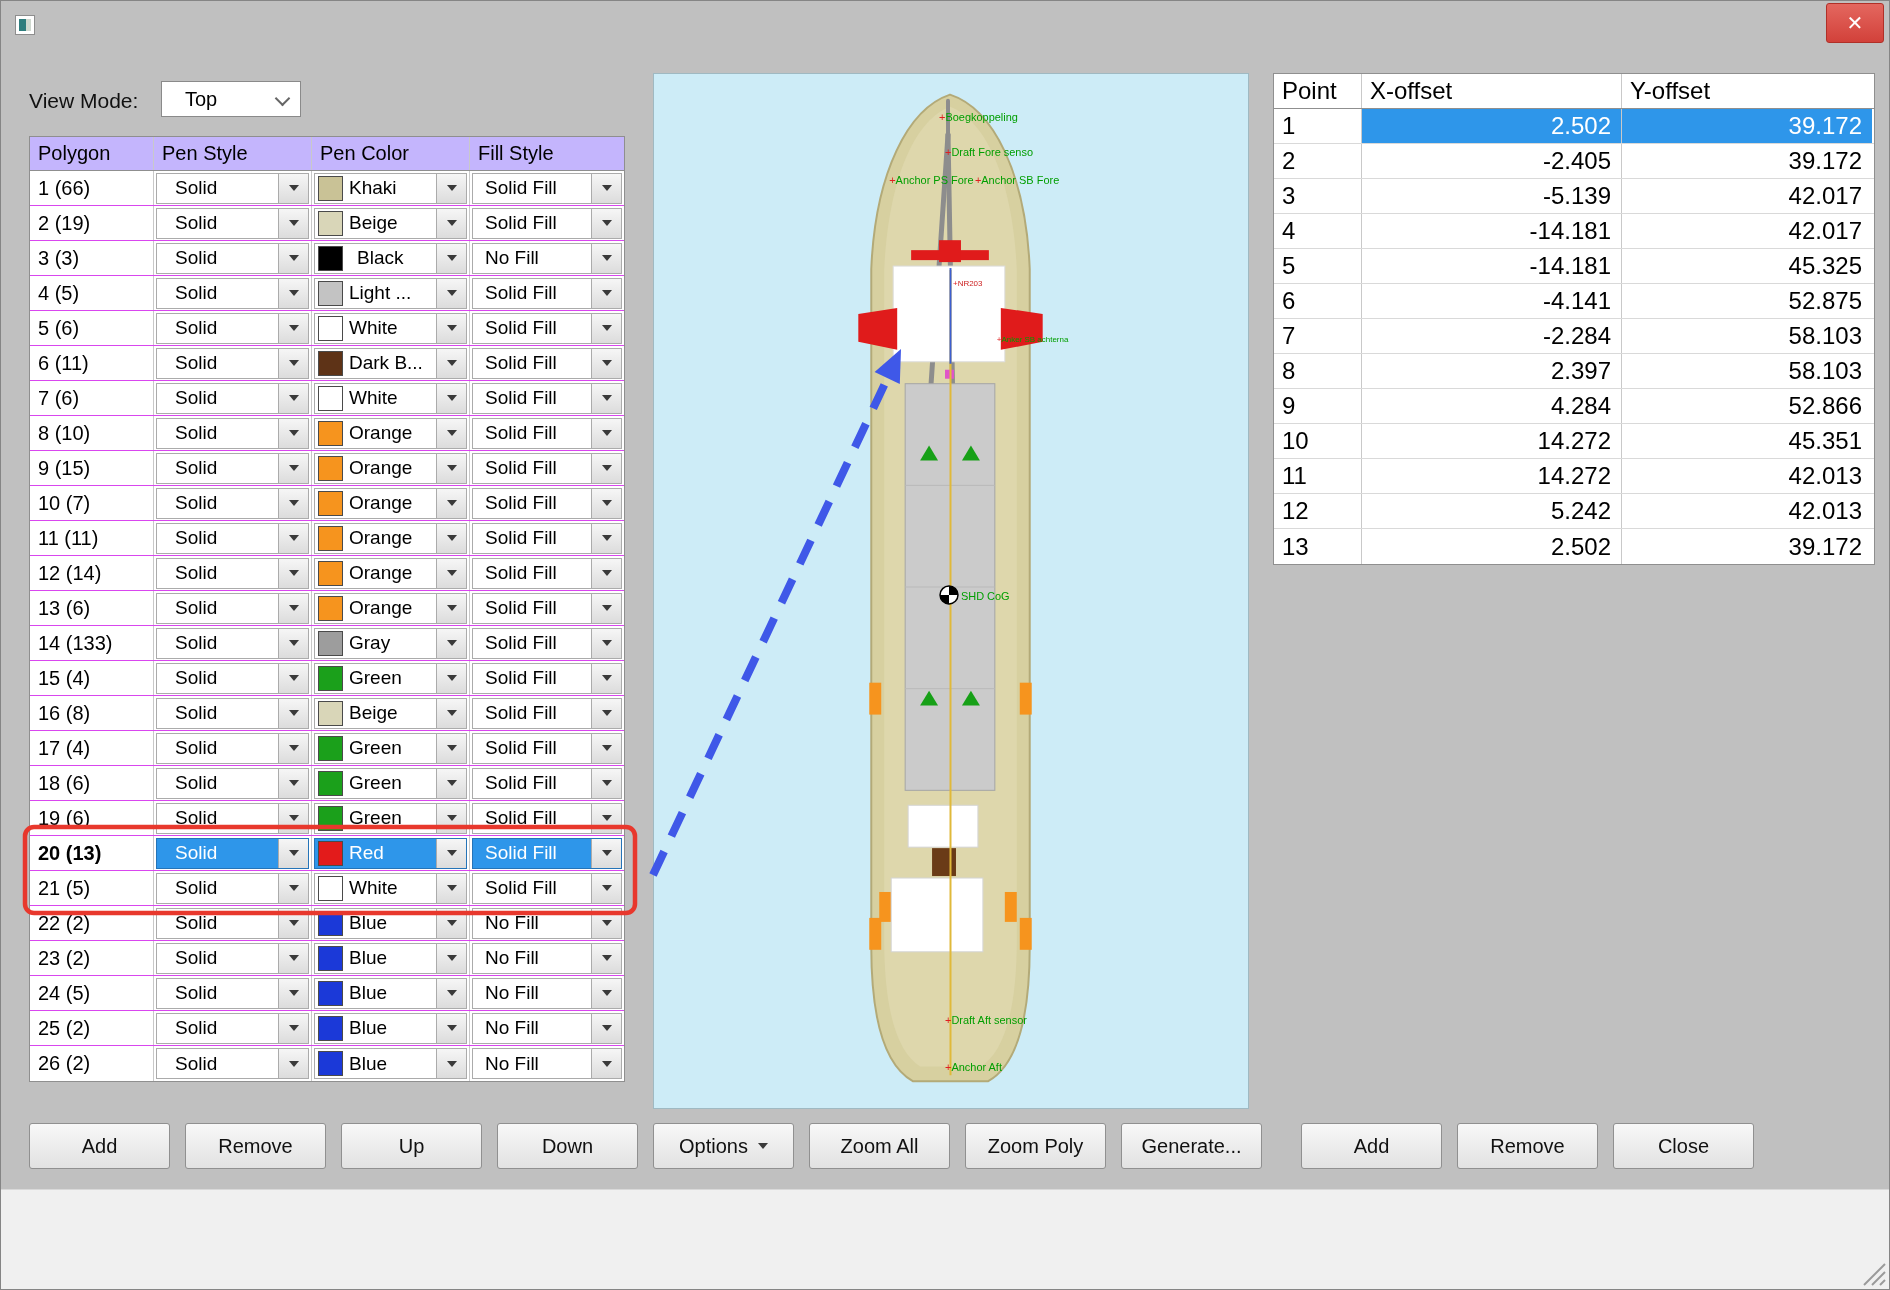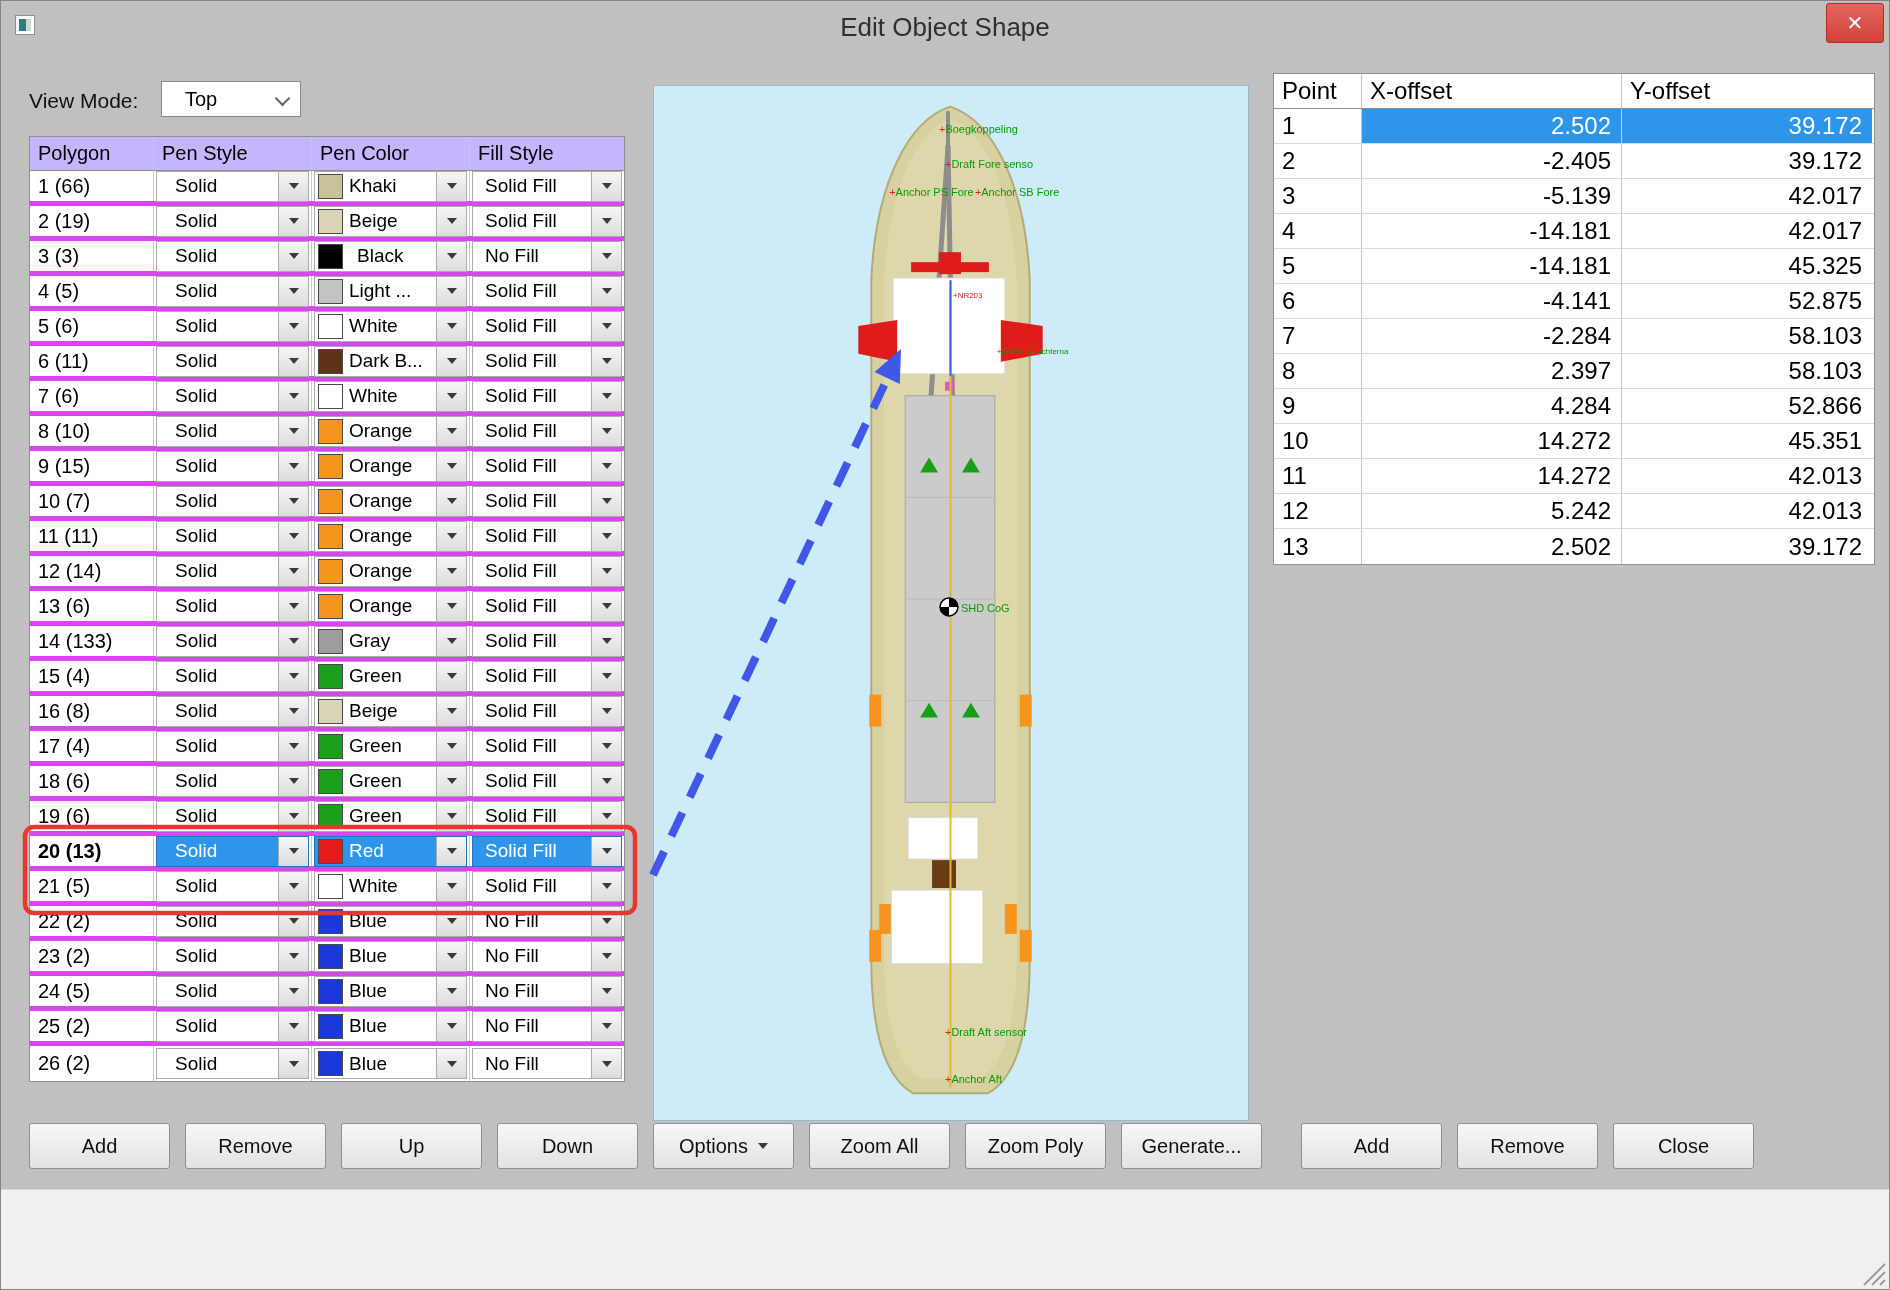--- a/index.html
+++ b/index.html
@@ -13,38 +13,38 @@
 
   
   .view-mode-label{position:absolute;left:28px;top:88px;font-size:21px;color:#111;}
   .view-select{position:absolute;left:160px;top:80px;width:140px;height:36px;background:#fff;border:1px solid #8a8a8a;display:flex;align-items:center;font-size:20px;padding-left:23px;box-sizing:border-box;}
   .view-select .chev{position:absolute;right:12px;top:11px;width:9px;height:9px;border-right:2px solid #666;border-bottom:2px solid #666;transform:rotate(45deg);}
 
   
   .ptable{position:absolute;left:28px;top:135px;width:594px;background:#fff;border:1px solid #8f8f8f;box-sizing:content-box;z-index:1;}
   .phead{display:flex;height:33px;border-bottom:1px solid #8f8f8f;background:#c4b5fd;}
   .hcell{display:flex;align-items:center;font-size:20px;color:#000;}
-  .prow{display:flex;height:35px;border-bottom:5px solid #d946ef;box-sizing:border-box;}
+  .prow{display:flex;height:35px;border-bottom:1px solid #d946ef;box-sizing:border-box;}
   .prow:last-child{border-bottom:none;}
   .pcell{border-right:1px solid #c9c9c9;box-sizing:border-box;display:flex;align-items:center;font-size:20px;color:#000;}
   .col-poly{width:124px;padding-left:8px;}
   .col-style{width:158px;}
   .col-color{width:158px;}
   .col-fill{width:154px;border-right:none;}
   .bold{font-weight:bold;}
   .combo{flex:1;height:31px;margin:1px 2px;border:1px solid #ababab;background:#fff;display:flex;align-items:center;position:relative;box-sizing:border-box;overflow:hidden;}
   .combo-label{flex:1;font-size:19px;white-space:nowrap;overflow:hidden;}
   .drop-btn{width:29px;align-self:stretch;background:linear-gradient(#f6f6f6,#dcdcdc);border-left:1px solid #ababab;display:flex;align-items:center;justify-content:center;flex:none;}
   .arrow{width:0;height:0;border-left:5px solid transparent;border-right:5px solid transparent;border-top:6px solid #3a3a3a;}
   .combo.sel{background:#2e96ea;border-color:#2574b8;}
   .combo.sel .combo-label{color:#fff;}
   .swatch{width:25px;height:25px;margin-left:3px;border:1px solid #4a4a4a;flex:none;box-sizing:border-box;}
 
   
-  .ship-panel{position:absolute;left:652px;top:84px;width:596px;height:1036px;background:#cdecf7;border:1px solid #9fb9c2;box-sizing:border-box;z-index:1;}
+  .ship-panel{position:absolute;left:652px;top:72px;width:596px;height:1036px;background:#cdecf7;border:1px solid #9fb9c2;box-sizing:border-box;z-index:1;}
   .ship-svg{width:100%;height:100%;display:block;}
 
   
   .ttable{position:absolute;left:1272px;top:72px;width:600px;background:#fff;border:1px solid #8f8f8f;z-index:1;}
   .thead{display:flex;height:34px;border-bottom:1px solid #8f8f8f;background:#fff;}
   .trow{display:flex;height:35px;border-bottom:1px solid #d9d9d9;box-sizing:border-box;}
   .trow:last-child{border-bottom:none;}
   .tcell{box-sizing:border-box;border-right:1px solid #c9c9c9;display:flex;align-items:center;font-size:24px;color:#000;}
   .col-point{width:88px;padding-left:8px;}
   .col-x{width:260px;}
@@ -63,21 +63,20 @@
   
   .overlay{position:absolute;left:0;top:0;z-index:10;pointer-events:none;}
   .grip{position:absolute;right:3px;bottom:3px;z-index:3;}
 </style>
 </head>
 <body>
 
 <div class="dialog">
 
   <div class="app-icon"></div>
-  <div class="title">Edit Object Shape</div>
   <div class="close-btn">✕</div>
 
   <div class="view-mode-label">View Mode:</div>
   <div class="view-select">
     <span>Top</span>
     <span class="chev"></span>
   </div>
 
   <div class="ptable">
     <div class="phead">

